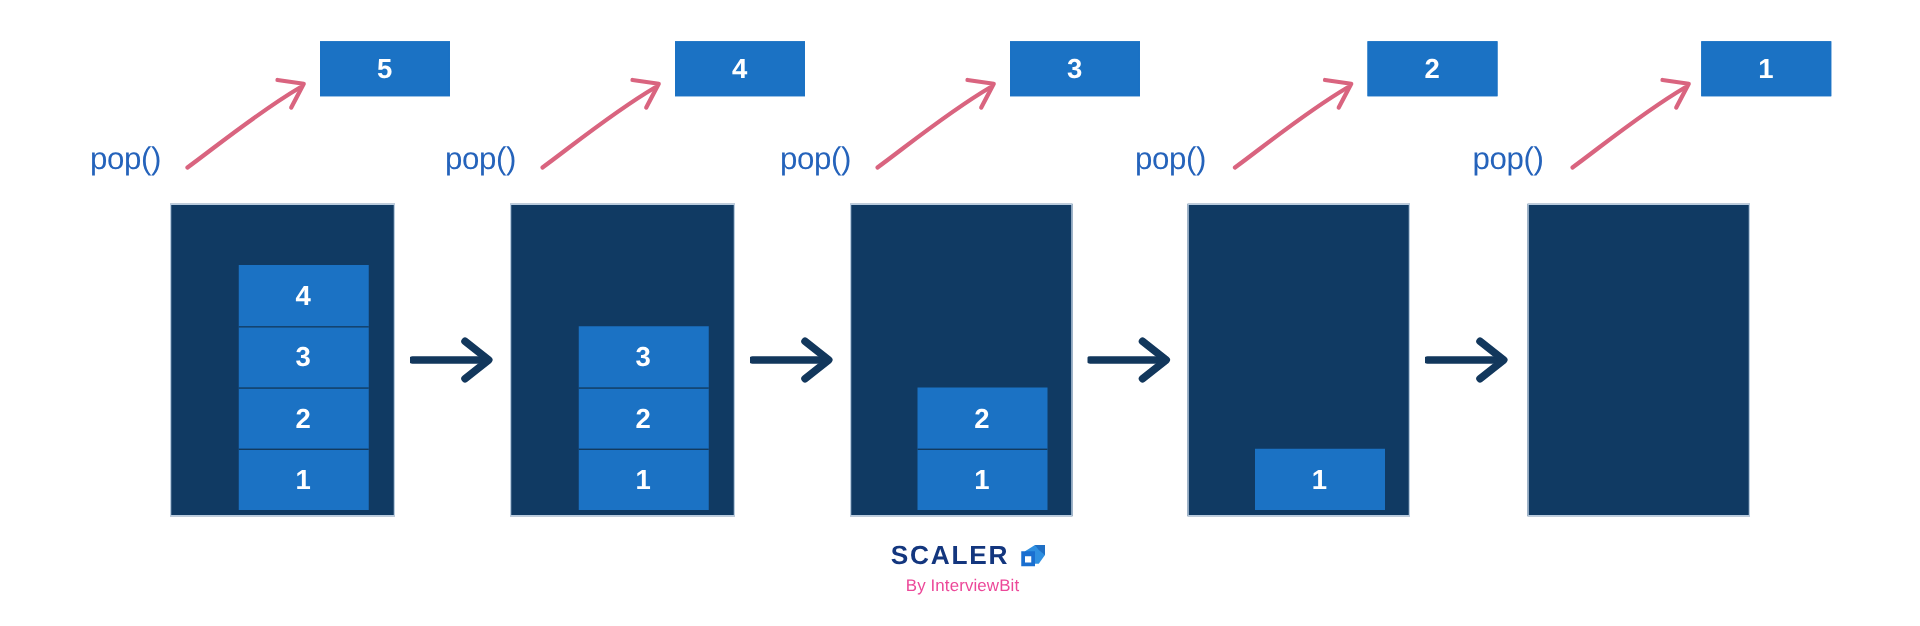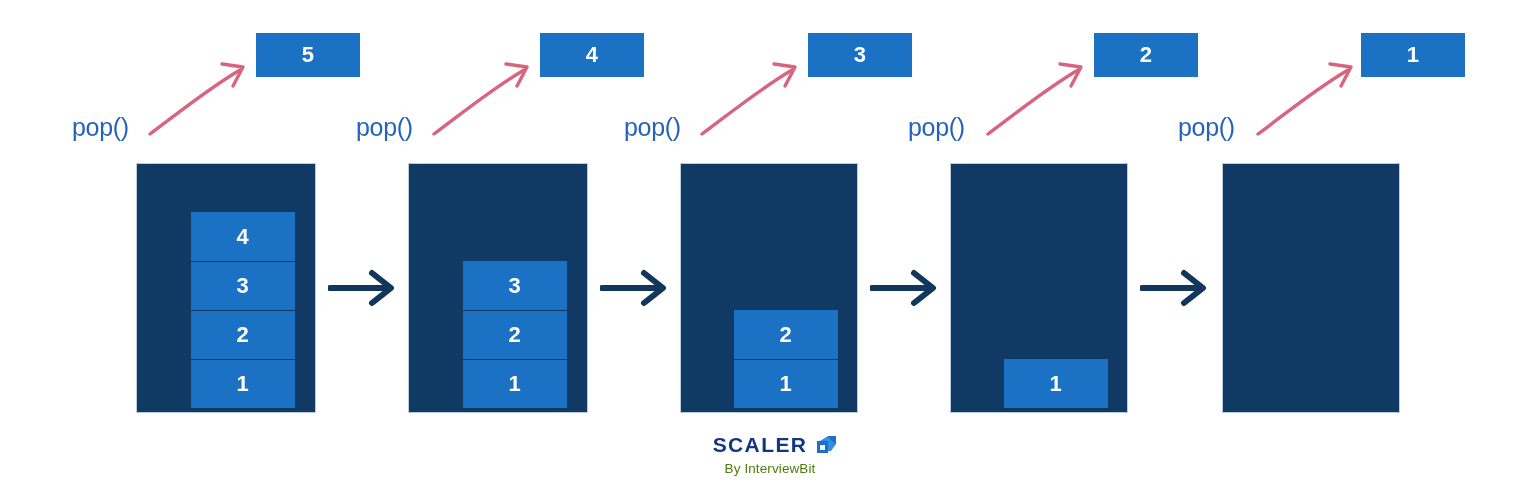--- a/index.html
+++ b/index.html
@@ -102,21 +102,21 @@
     gap: 7px;
     margin-left: 11px;
   }
   .logo-word {
     color: #13367e;
     font-size: 21px;
     font-weight: bold;
     letter-spacing: 1.4px;
   }
   .logo-sub {
-    color: #4d7c0f;
+    color: #ec4899;
     font-size: 13.5px;
     margin-top: 4px;
     letter-spacing: 0.1px;
   }
 </style>
 </head>
 <body>
 
 <div id="canvas">
 

